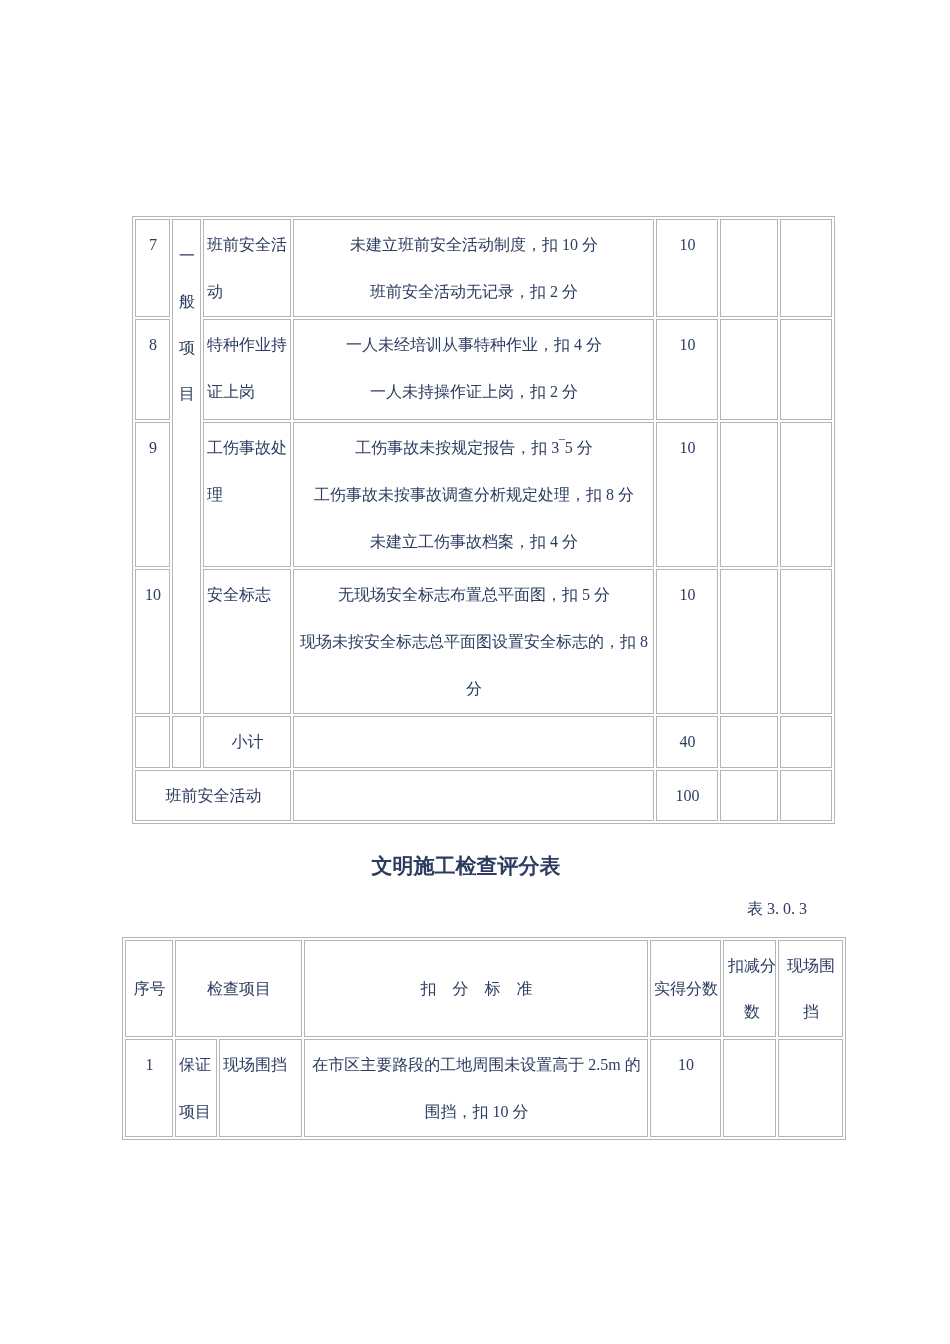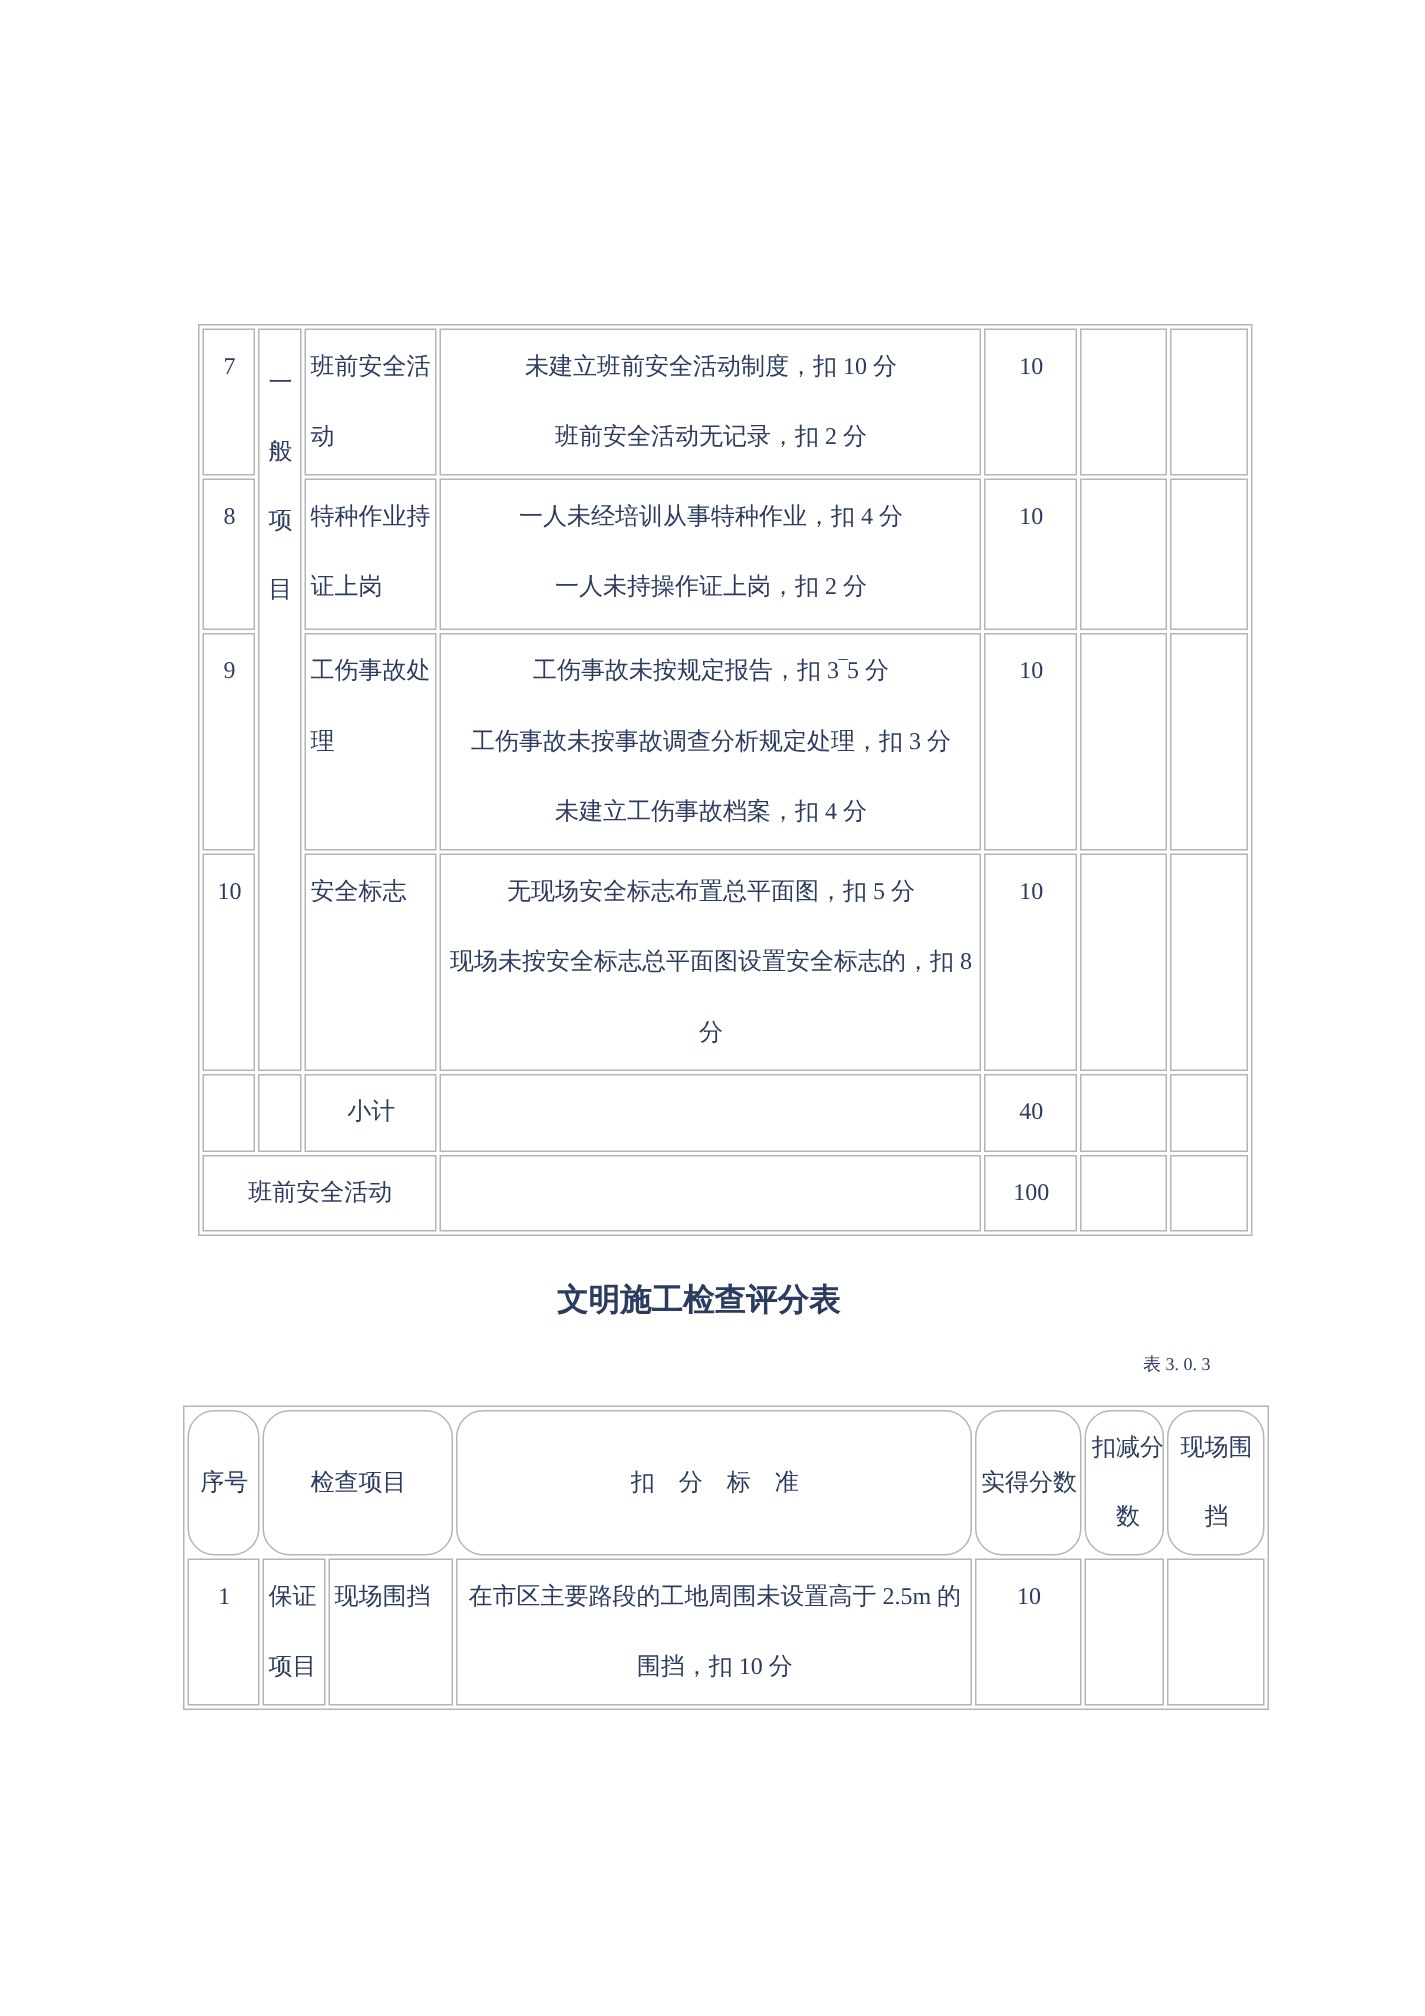--- a/index.html
+++ b/index.html
@@ -22,33 +22,33 @@
     font-size:16px;
     font-weight:normal;
     line-height:47px;
     vertical-align:top;
     padding:1px 2px 1px 3px;
     overflow:hidden;
     word-break:break-all;
   }
   table.t1{left:132px;top:216px;width:701px;}
   table.t2{left:122px;top:937px;width:722px;}
-  table.grid th{vertical-align:middle;text-align:center;border-radius:18px;}
+  table.grid th{vertical-align:middle;text-align:center;}
   td.c{text-align:center;}
   td.catcell{vertical-align:middle;}
   .vtext{width:17px;margin:12px auto;word-break:break-all;line-height:46px;text-align:center;}
   .narrow{width:50px;margin:0 auto;word-break:break-all;text-align:center;line-height:46px;}
   .para{margin:0;text-align:center;}
   .doc-title{
     position:absolute;top:854px;left:0;width:932px;text-align:center;
     font-size:21px;font-weight:bold;line-height:24px;
   }
   .table-label{
     position:absolute;top:898px;right:143px;
-    font-size:12px;line-height:22px;
+    font-size:16px;line-height:22px;
   }
 </style>
 </head>
 <body>
 
 <table class="grid t1">
   <colgroup>
     <col style="width:35px">
       <col style="width:29px">
       <col style="width:88px">
@@ -81,21 +81,21 @@
       </td>
       <td class="c">10</td>
       <td></td>
       <td></td>
     </tr>
     <tr style="height:140px">
       <td class="c">9</td>
       <td>工伤事故处理</td>
       <td>
         <div class="para">工伤事故未按规定报告，扣 3‾5 分</div>
-        <div class="para">工伤事故未按事故调查分析规定处理，扣 3 分</div>
+        <div class="para">工伤事故未按事故调查分析规定处理，扣 8 分</div>
         <div class="para">未建立工伤事故档案，扣 4 分</div>
       </td>
       <td class="c">10</td>
       <td></td>
       <td></td>
     </tr>
     <tr style="height:135px">
       <td class="c">10</td>
       <td>安全标志</td>
       <td>

